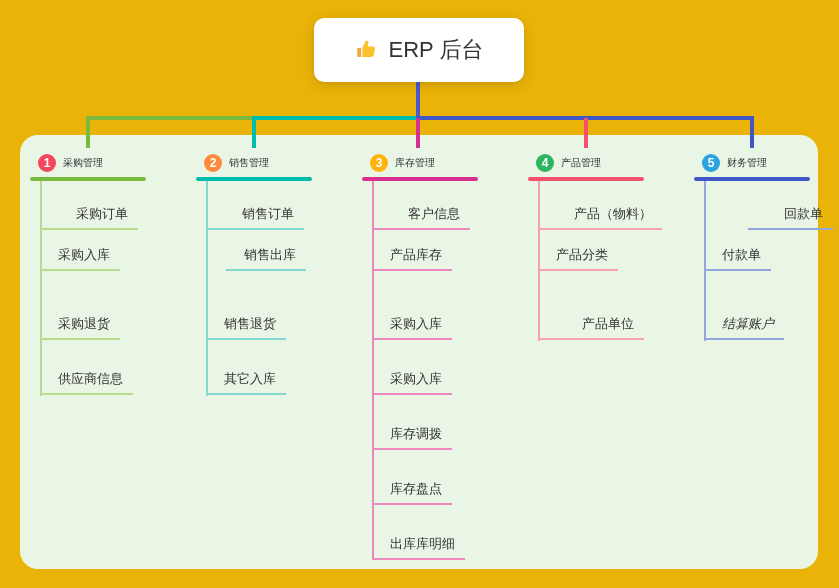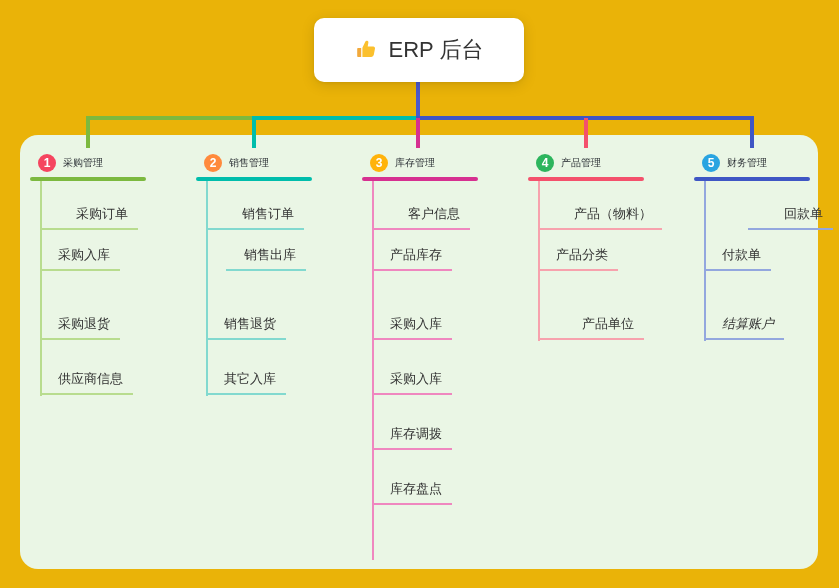--- a/index.html
+++ b/index.html
@@ -95,20 +95,21 @@
       <span class="head-label">库存管理</span>
     </div>
     <div class="rule" style="background: rgb(214, 48, 144);"></div>
     <div class="trunk" style="background: rgb(239, 135, 191);"></div>
     <div class="item i0" style="border-bottom-color: rgb(239, 135, 191);">客户信息</div>
     <div class="item i1" style="border-bottom-color: rgb(239, 135, 191);">产品库存</div>
     <div class="item i2" style="border-bottom-color: rgb(239, 135, 191);">采购入库</div>
     <div class="item i3" style="border-bottom-color: rgb(239, 135, 191);">采购入库</div>
     <div class="item i4" style="border-bottom-color: rgb(239, 135, 191);">库存调拨</div>
     <div class="item i5" style="border-bottom-color: rgb(239, 135, 191);">库存盘点</div>
+    <div class="item i6" style="border-bottom-color: rgb(239, 135, 191);">出库库明细</div>
   </div>
 
   <div class="branch b4">
     <div class="head">
       <span class="badge" style="background: rgb(45, 181, 93);">4</span>
       <span class="head-label">产品管理</span>
     </div>
     <div class="rule" style="background: rgb(244, 81, 108);"></div>
     <div class="trunk" style="background: rgb(247, 162, 173);"></div>
     <div class="item i0" style="border-bottom-color: rgb(247, 162, 173);">产品（物料）</div>

